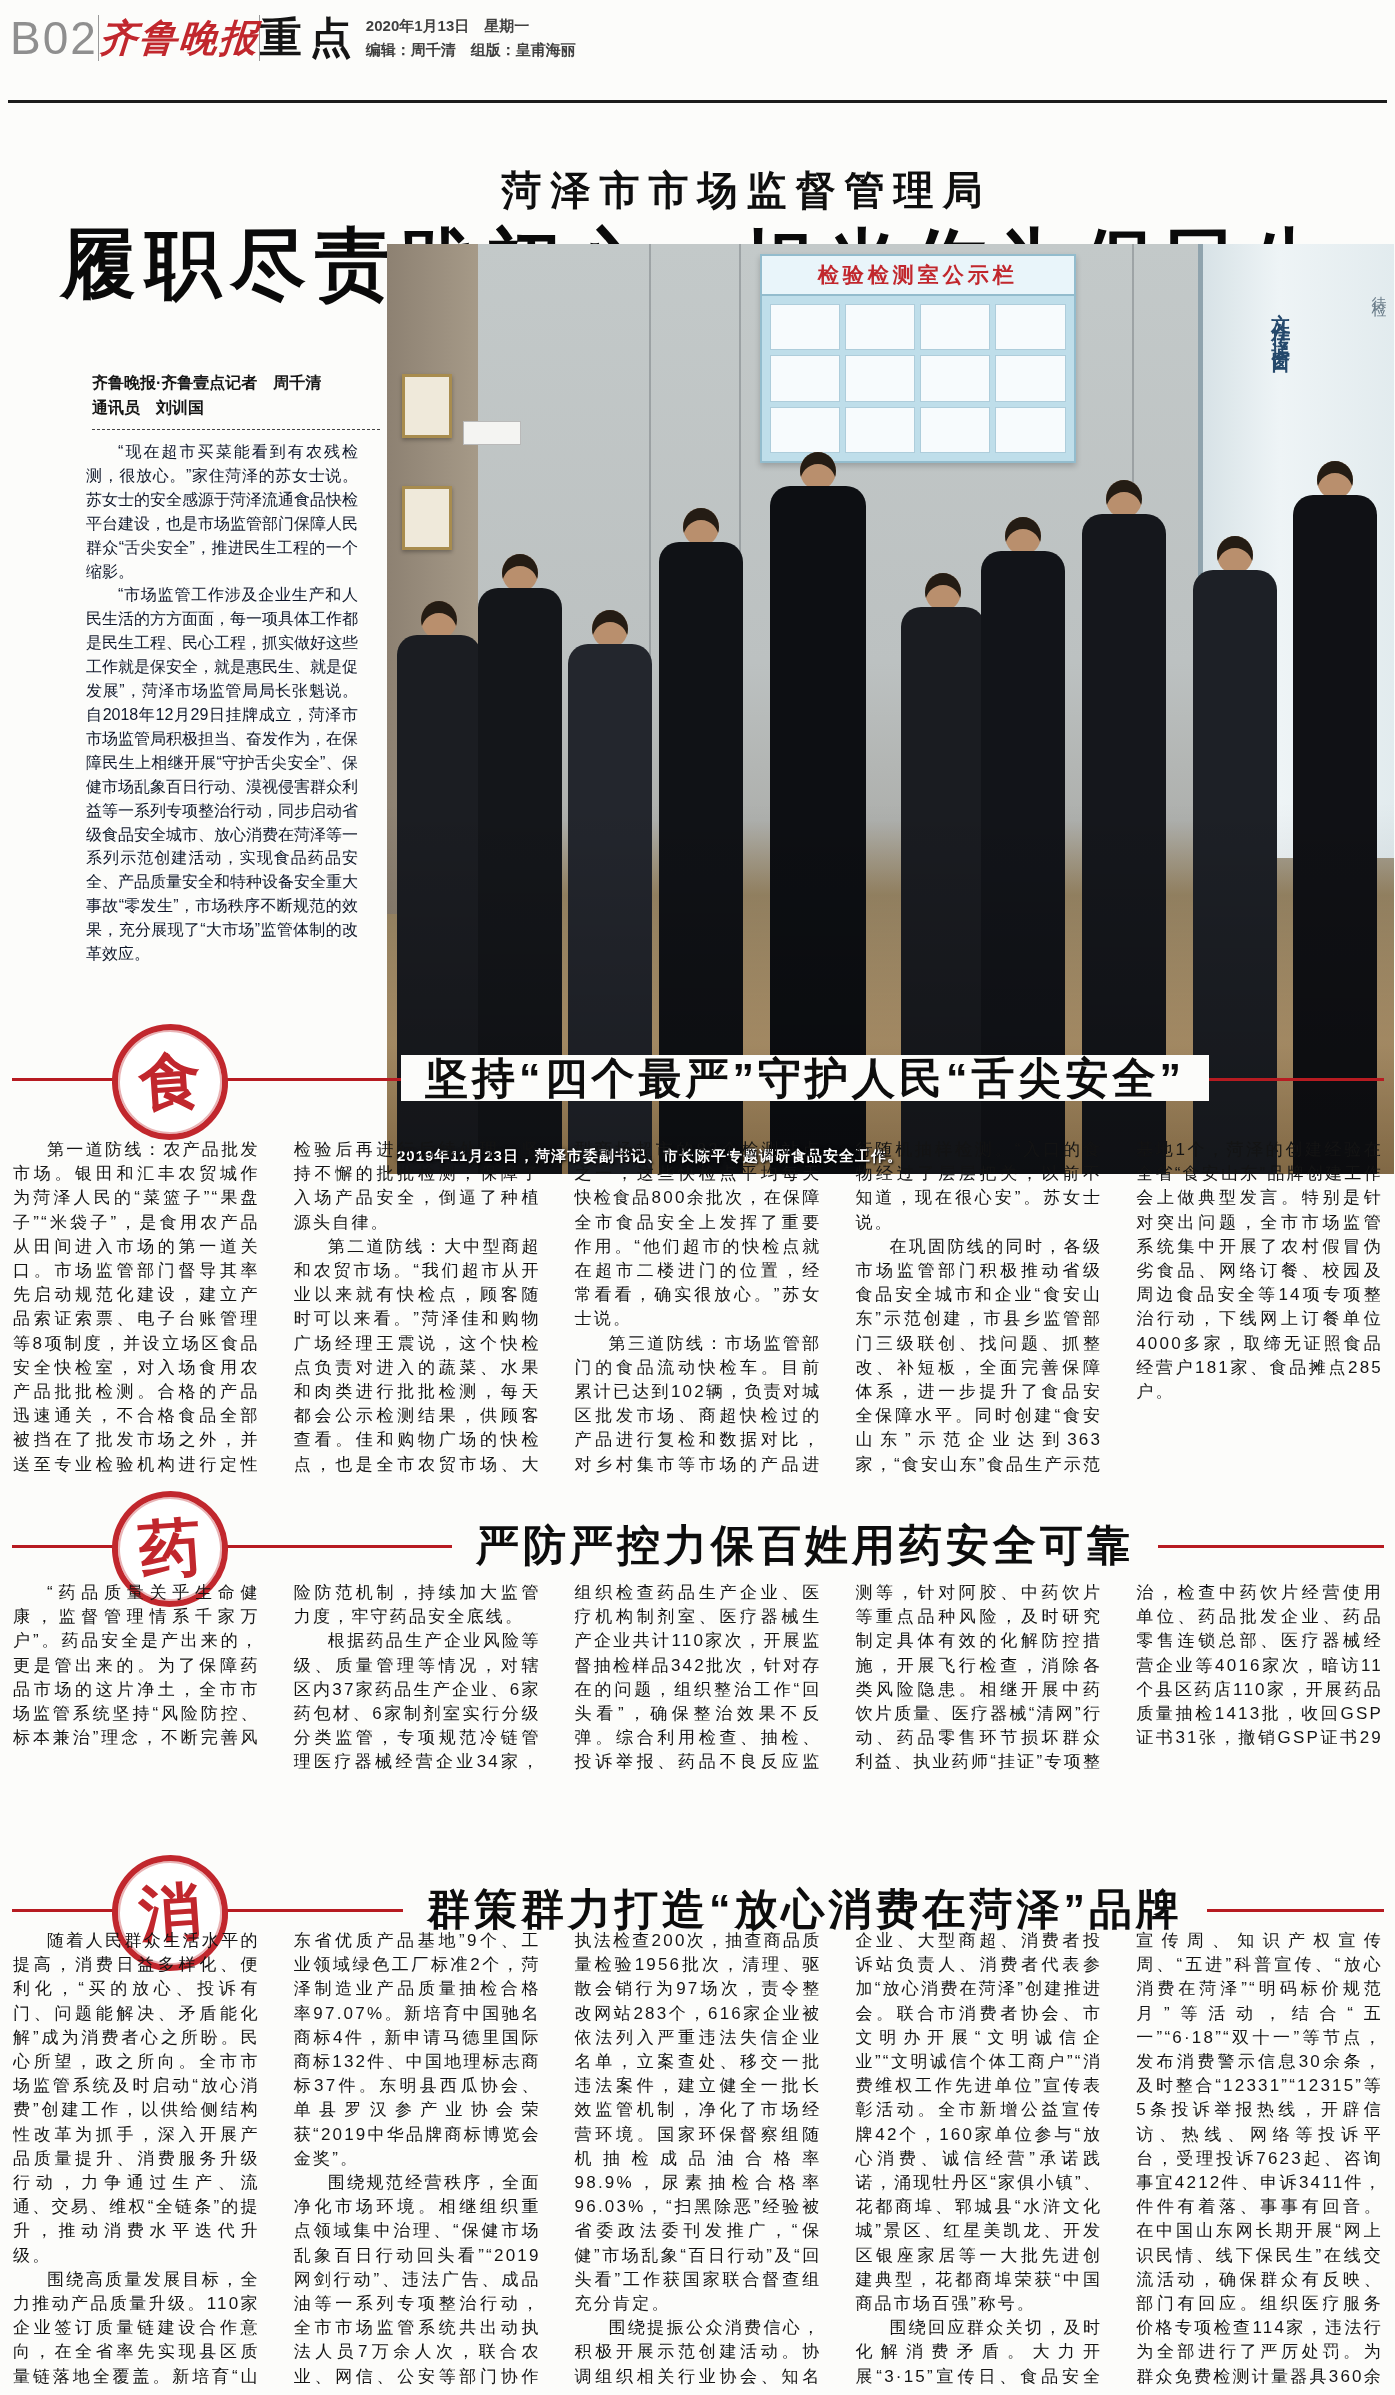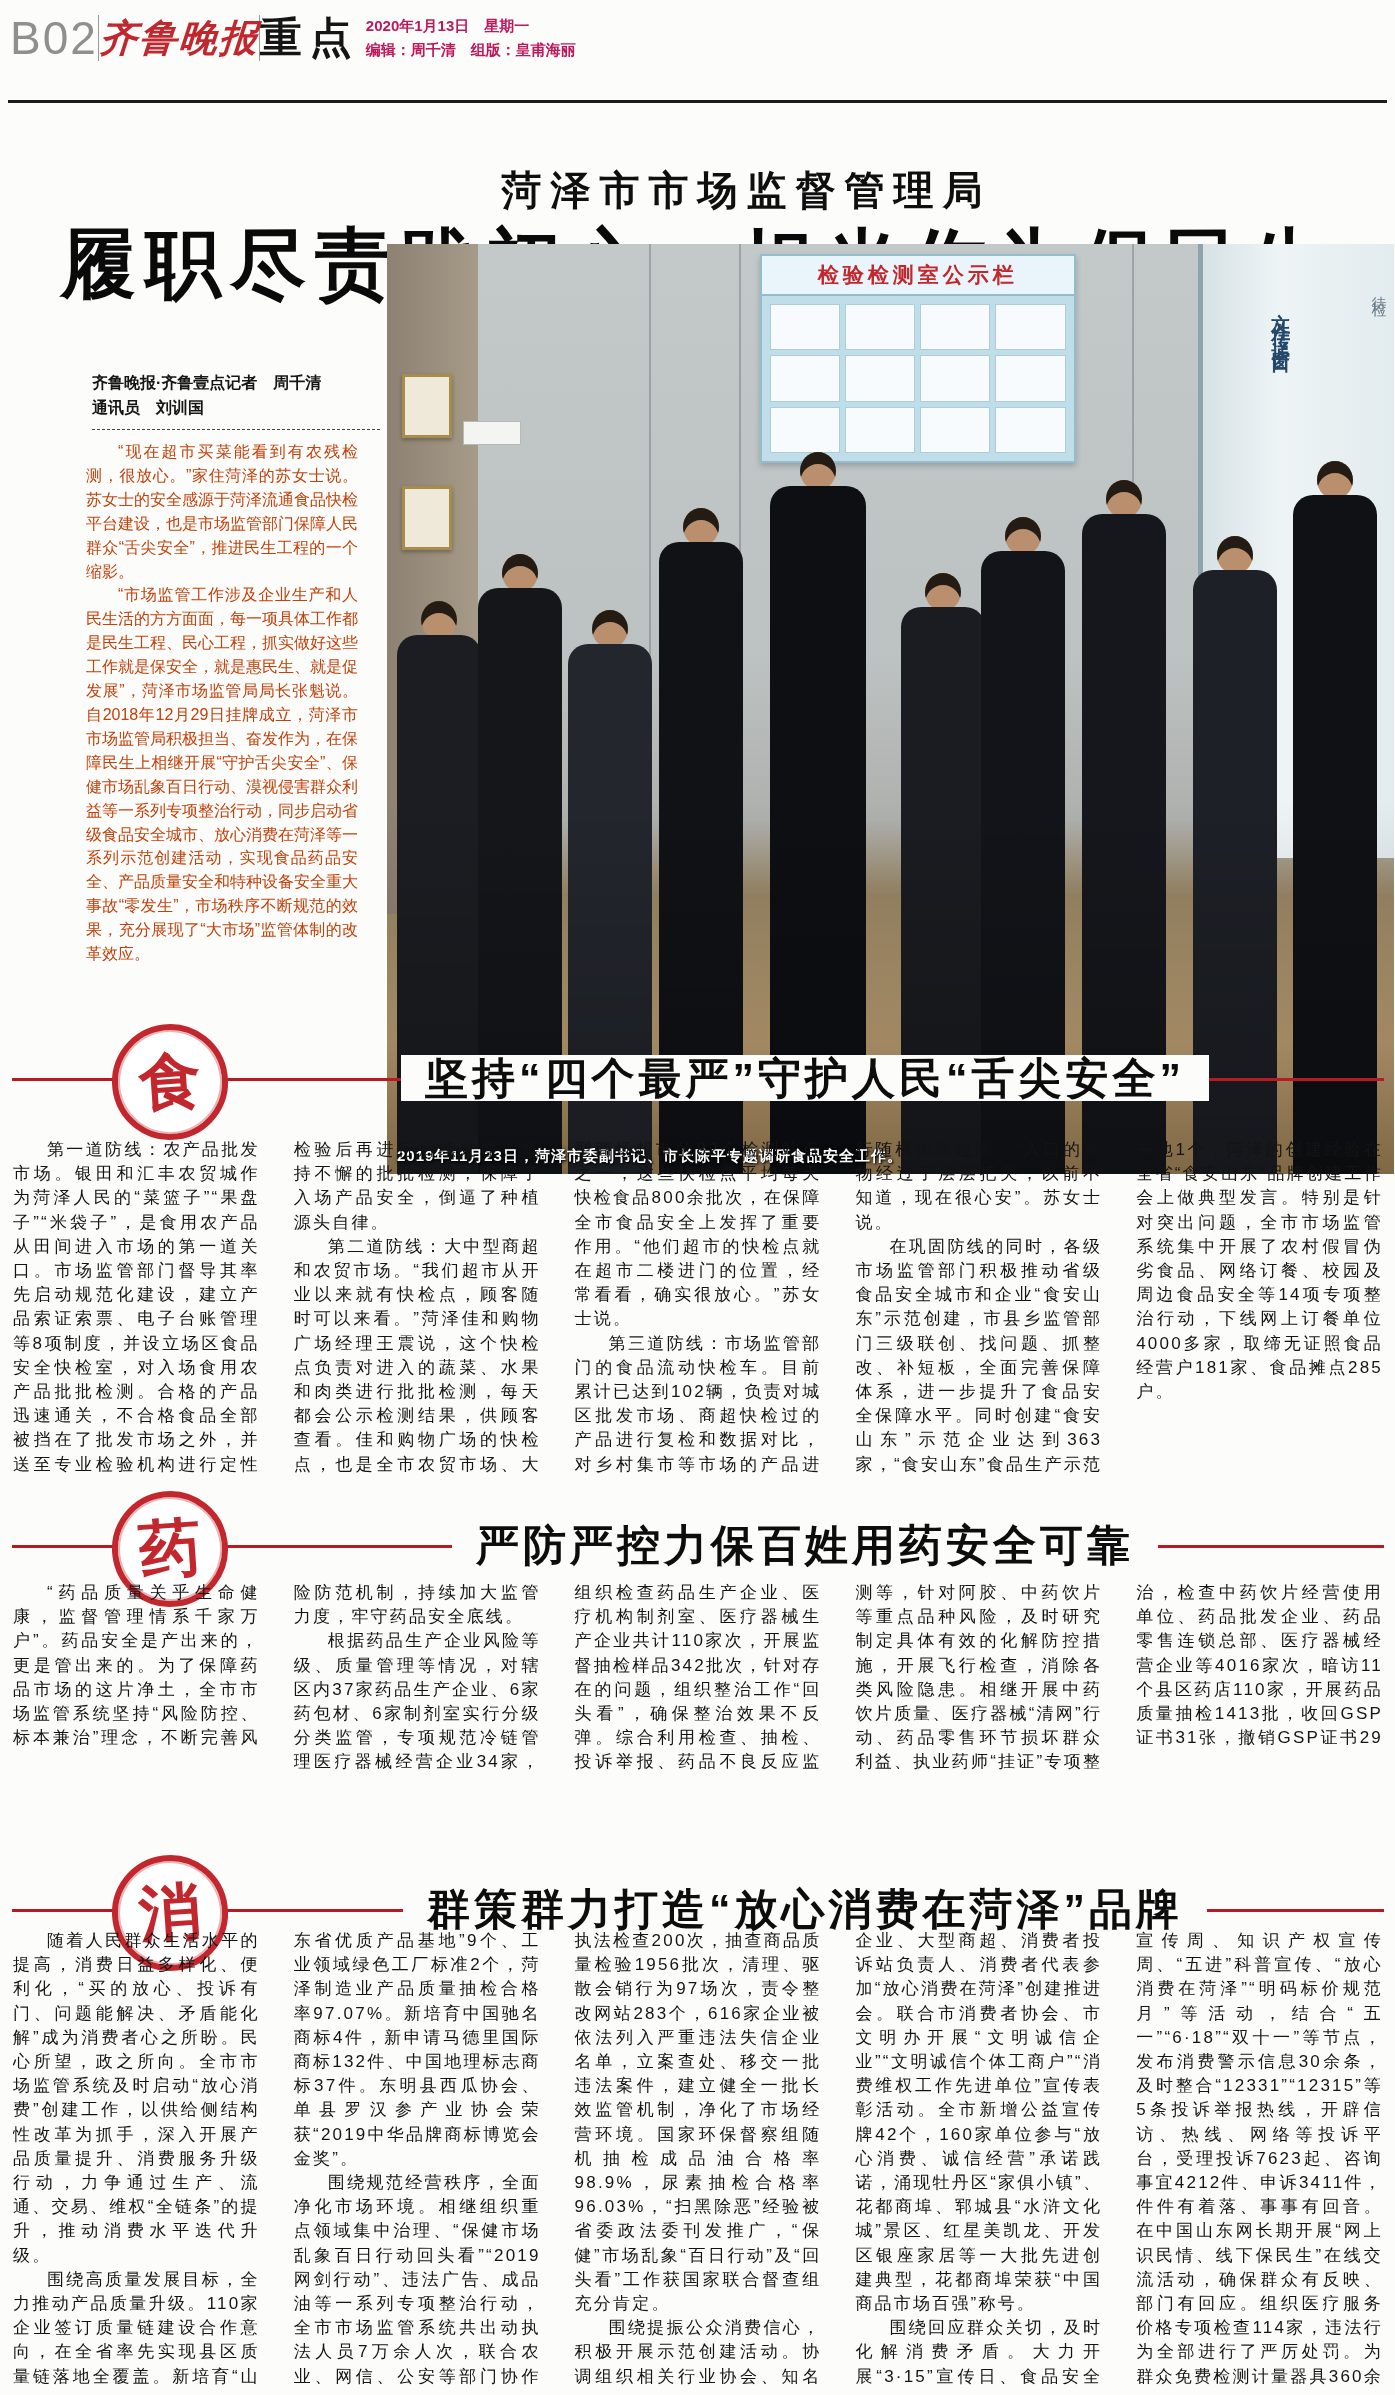--- a/index.html
+++ b/index.html
@@ -6,34 +6,34 @@
   .page{position:relative;width:1395px;height:2395px;background:#fcfcfa;margin:0 auto;
         font-family:"Liberation Sans","DejaVu Sans",sans-serif;color:#111;overflow:hidden;}
 
   
   .masthead-row{position:absolute;left:10px;top:8px;height:60px;display:flex;align-items:center;}
   .edition{font-size:46px;color:#8f8f8f;letter-spacing:2px;font-weight:normal;}
   .vbar{width:1px;height:46px;background:#9a9a9a;}
   .logo{font-family:"DejaVu Serif","Liberation Serif",serif;font-style:italic;font-weight:bold;
         font-size:38px;color:#c1272d;letter-spacing:2px;transform:skewX(-4deg);}
   .section-name{font-size:42px;font-weight:bold;color:#151515;letter-spacing:8px;}
-  .dateblock{font-size:15px;font-weight:bold;line-height:24px;color:#be185d;margin-left:6px;}
+  .dateblock{font-size:15px;font-weight:bold;line-height:24px;color:#404040;margin-left:6px;}
   .top-rule{position:absolute;left:8px;top:100px;width:1379px;height:3px;background:#1c1c1c;}
 
   
   .kicker{position:absolute;left:0;right:0;top:163px;text-align:center;padding-left:98px;
           font-size:40px;font-weight:bold;letter-spacing:9px;color:#0f0f0f;}
   .headline{position:absolute;left:10px;top:216px;width:1375px;margin:0;text-align:center;
             font-size:76px;line-height:96px;font-weight:900;letter-spacing:9px;color:#0a0a0a;white-space:nowrap;}
 
   
   .byline{position:absolute;left:92px;top:370px;width:288px;font-size:16px;font-weight:bold;
           line-height:25px;border-bottom:1px dashed #444;padding-bottom:9px;color:#161616;}
   .intro{position:absolute;left:86px;top:440px;width:272px;height:548px;overflow:hidden;
-         font-size:16px;line-height:23.9px;text-align:justify;color:#c2410c;}
+         font-size:16px;line-height:23.9px;text-align:justify;color:#0f172a;}
   .intro p{margin:0;text-indent:2em;}
 
   
   .photo{position:absolute;left:387px;top:244px;width:1007px;height:930px;overflow:hidden;
          background:linear-gradient(#c3c9c9 0%,#bcc1c1 45%,#aeb0ad 62%,#9b8866 70%,#c5a678 86%,#b2905f 100%);}
   .seam{position:absolute;top:0;width:2px;height:62%;background:rgba(90,95,100,.35);}
   .ph-leftpanel{position:absolute;left:0;top:0;width:9%;height:72%;
                 background:linear-gradient(90deg,#8d8172,#a69a88);}
   .cert{position:absolute;background:#efe9da;border:3px solid #a88c4e;box-shadow:0 2px 4px rgba(0,0,0,.3);}
   .ph-plaque{position:absolute;left:7.5%;top:19%;width:56px;height:22px;background:#f4f4f2;

